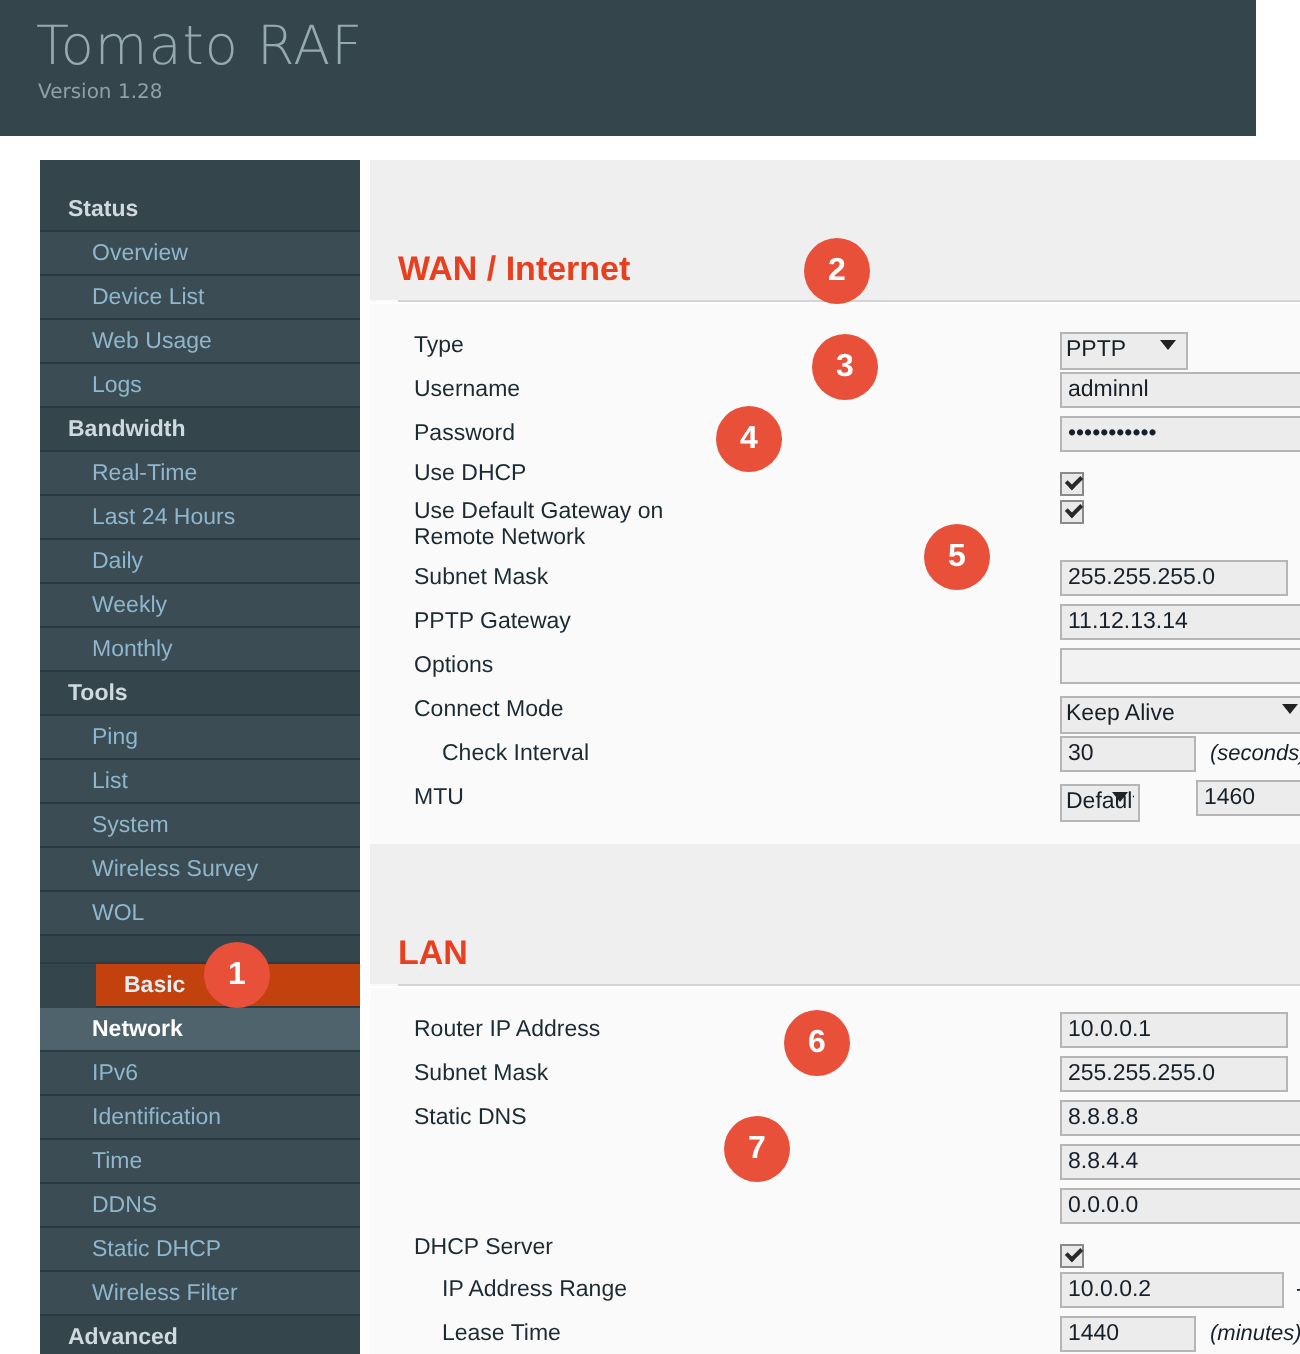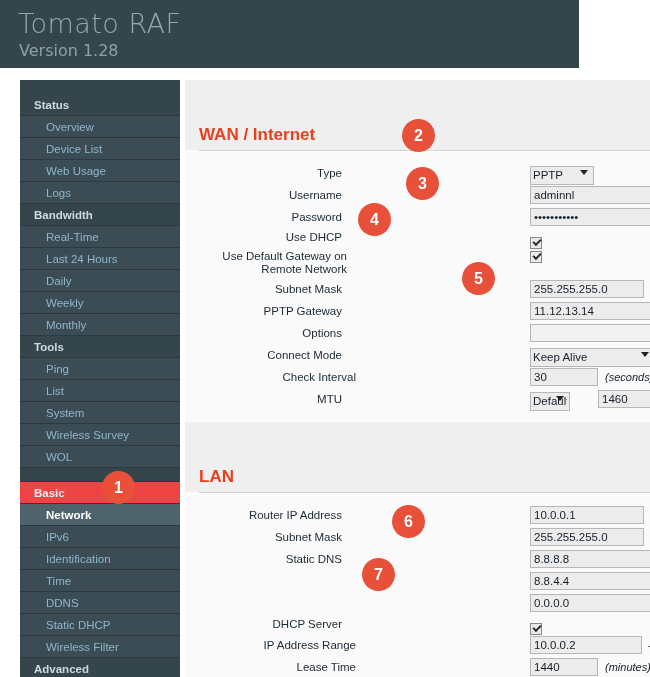--- a/index.html
+++ b/index.html
@@ -13,34 +13,34 @@
   #page {
     position: relative;
     width: 650px; height: 677px;
     background: #ffffff;
     overflow: hidden;
   }
 
   
   #header {
     position: absolute; left: 0; top: 0;
-    width: 579px; height: 68px;
+    width: 628px; height: 68px;
     background: #35454c;
   }
   #brand-title {
     position: absolute; left: 18px; top: 8px;
     font-size: 27px;
     letter-spacing: 0.5px;
     color: #97a9b0;
     font-weight: 300;
     font-family: "DejaVu Sans", sans-serif;
   }
   #brand-version {
     position: absolute; left: 19px; top: 41px;
-    font-size: 16px;
+    font-size: 10px;
     color: #8fa0a8;
     font-family: "DejaVu Sans", sans-serif;
   }
 
   
   #bodybg {
     position: absolute; left: 0; top: 68px;
     width: 650px; height: 609px;
     background: #ffffff;
   }
@@ -71,22 +71,23 @@
     color: #cfd9de;
     font-weight: bold;
     background: #35454c;
   }
   .nav-item {
     padding-left: 26px;
     color: #8fb6cc;
     background: #3b4c54;
   }
   .nav-cat.sel {
-    background: #ef4444;
+    background: #c2410c;
     color: #e3ecf0;
+    margin-left: 28px;
   }
   .nav-item.sel {
     background: #4e636c;
     color: #ffffff;
     font-weight: bold;
   }
   .nav-gap {
     height: 14px;
     background: #35454c;
     border-bottom: 1px solid #2b3941;
@@ -134,21 +135,20 @@
     color: #1b2a33;
     white-space: nowrap;
   }
   .row.tall { height: 31px; line-height: 14px; }
   .lbl {
     position: absolute; left: 22px; top: 0;
     width: 135px;
     color: #1b2a33;
     font-size: 11.5px;
     line-height: 22px;
-    text-align: right;
   }
   .lbl.two { line-height: 13px; padding-top: 3px; }
   .lbl.indent { left: 36px; }
   .fld { position: absolute; left: 345px; top: 2px; }
 
   input.tx {
     font-family: "Liberation Sans", sans-serif;
     font-size: 11.5px;
     color: #16202a;
     background: #ececec;

